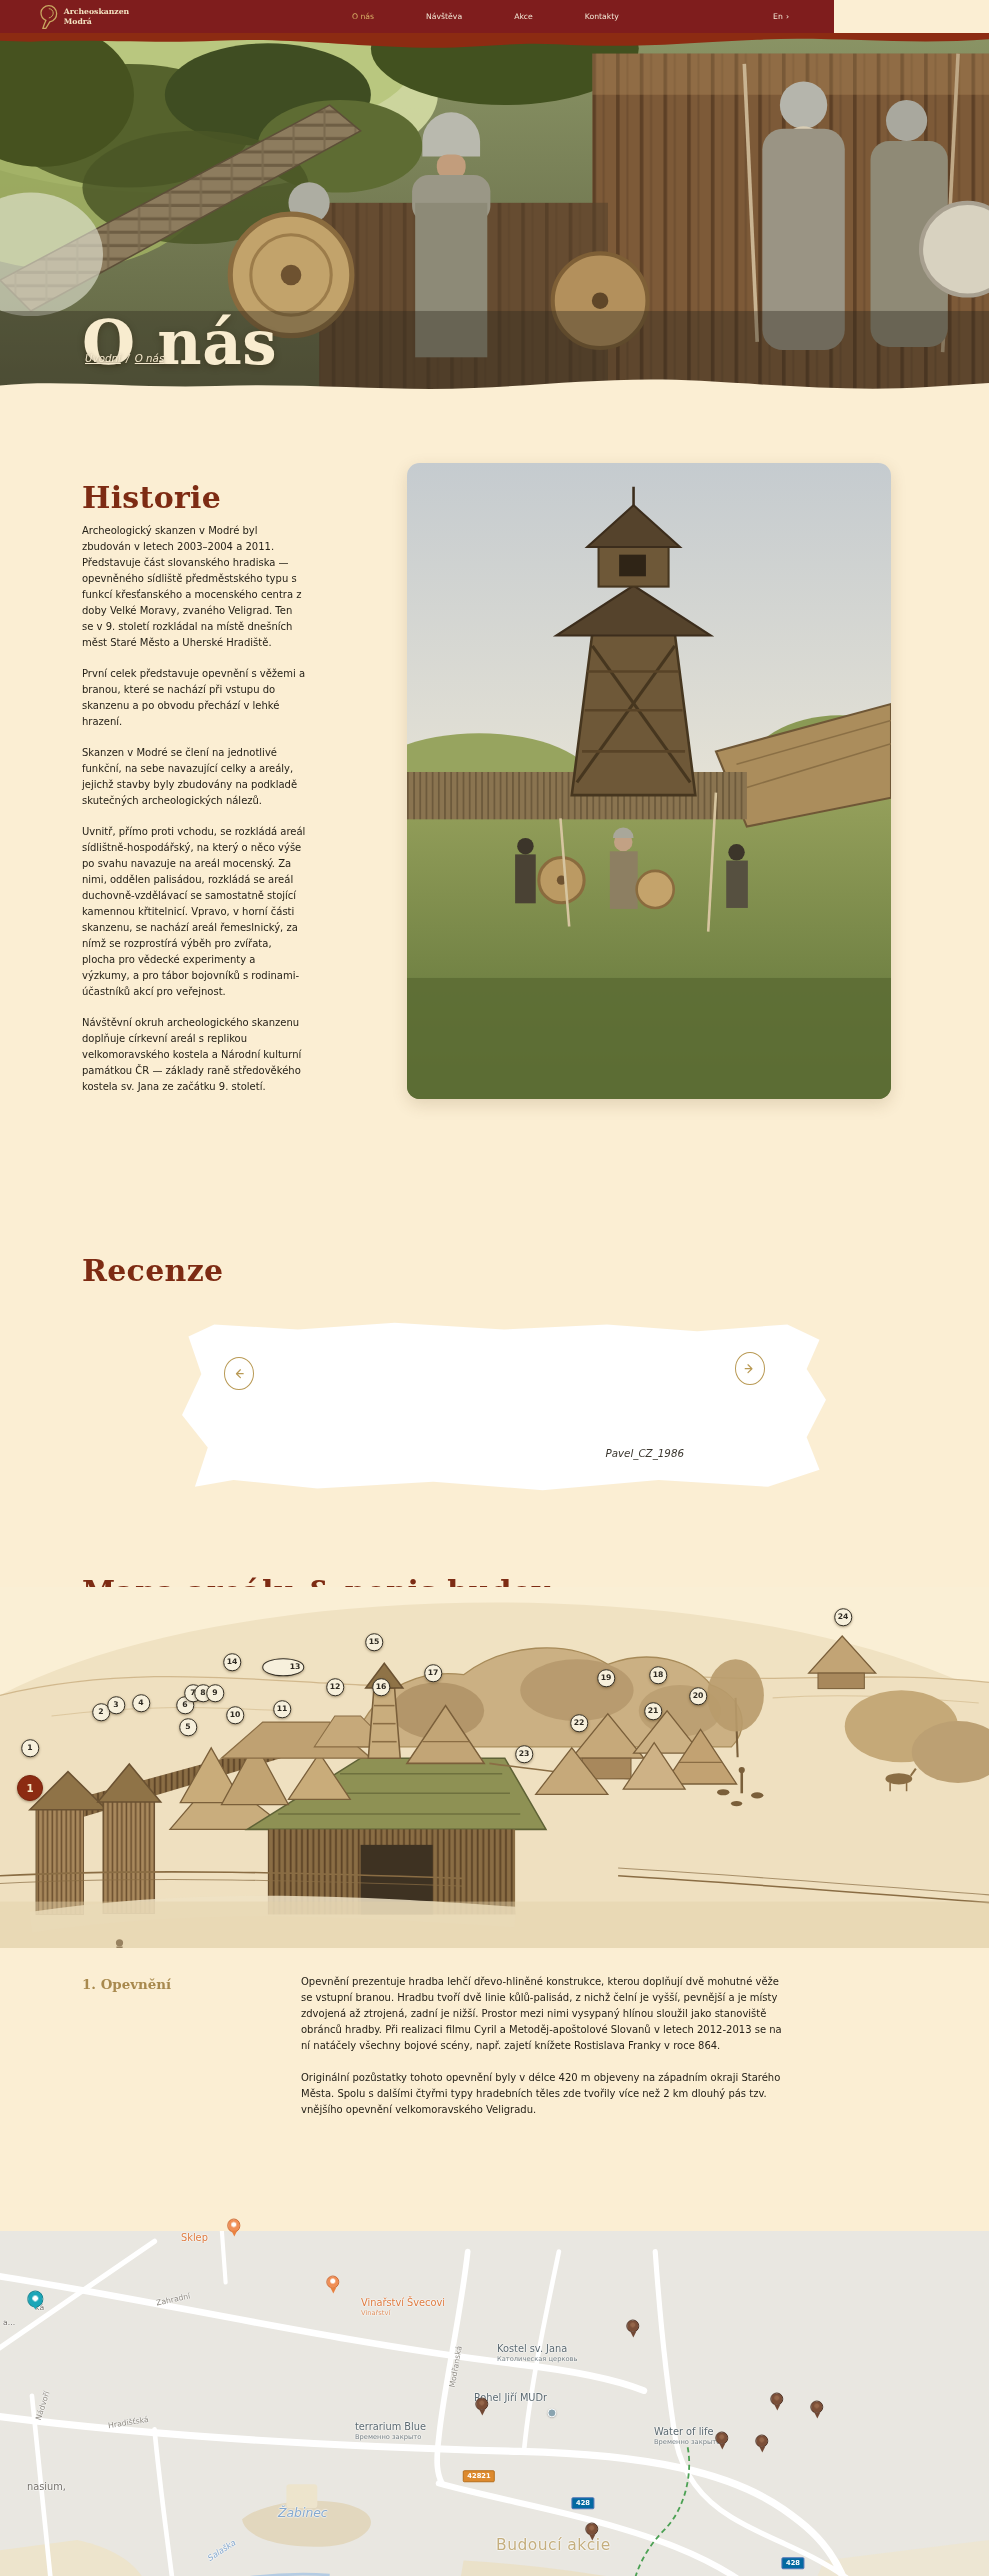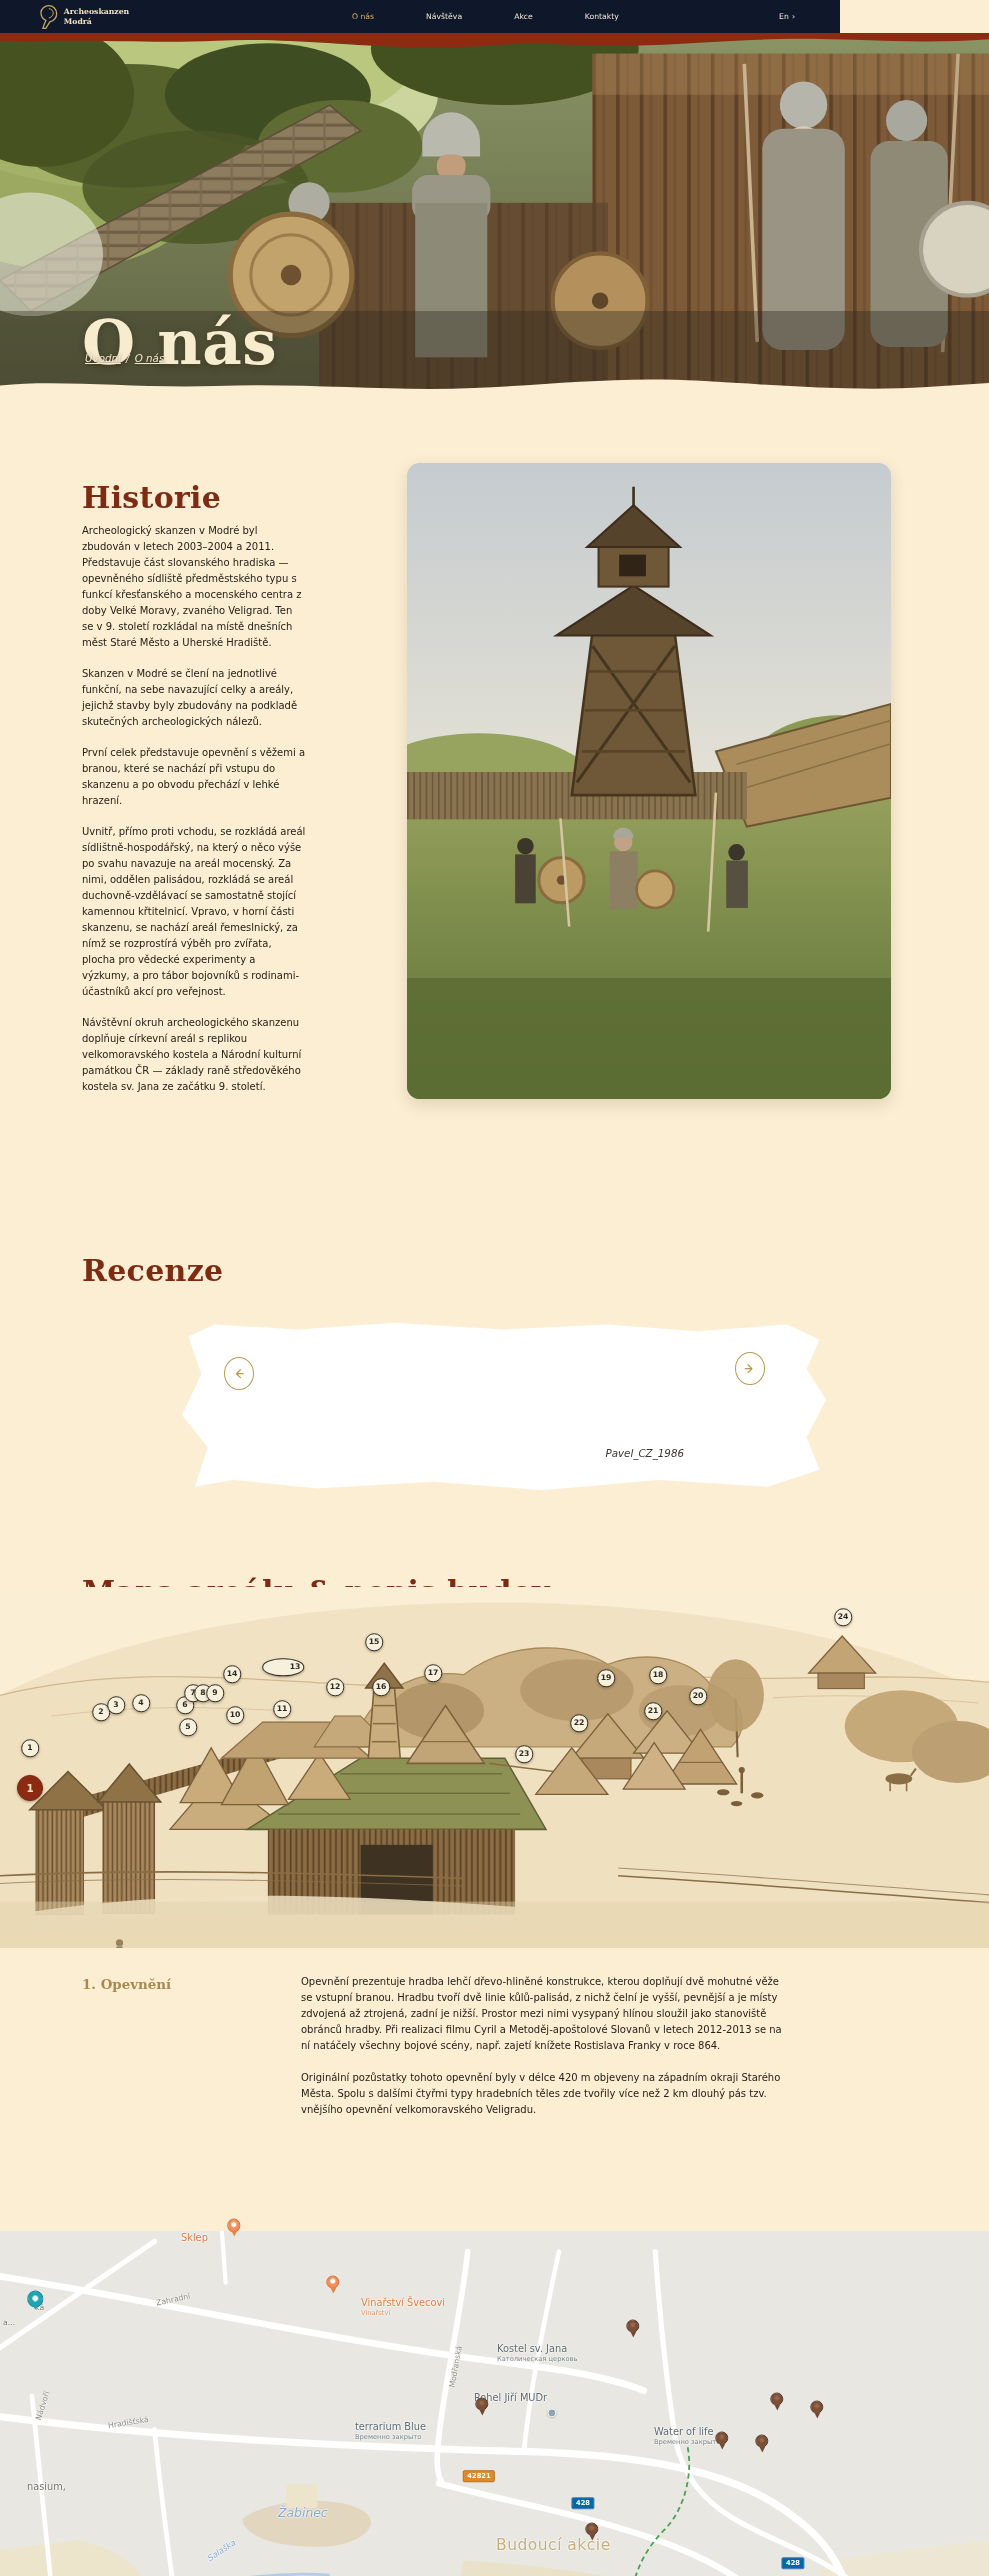--- a/index.html
+++ b/index.html
@@ -6,21 +6,21 @@
   body{
     width:989px;height:2877px;position:relative;overflow:hidden;
     background:#FBEED3;
     font-family:"DejaVu Sans","Liberation Sans",sans-serif;
     color:#262219;
   }
   .abs{position:absolute;}
   svg{display:block;}
 
   
-  #header{top:0;left:0;width:834px;height:33px;background:#0f172a;z-index:40;padding-left:6px;}
+  #header{top:0;left:0;width:834px;height:33px;background:#7f1d1d;z-index:40;}
   .logo{position:absolute;left:39px;top:3.6px;display:flex;align-items:center;gap:5.2px;cursor:pointer;}
   .logo-text{font-family:"DejaVu Serif","Liberation Serif",serif;font-weight:bold;
     font-size:7.7px;line-height:1.2;color:#F3E3C2;}
   .nav{position:absolute;left:352px;top:0;height:33px;display:flex;align-items:center;gap:52px;}
   .nav-item{font-size:7.7px;color:#F2E8D6;cursor:pointer;white-space:nowrap;}
   .nav-item.active{color:#D8B167;}
   .lang{position:absolute;right:45px;top:0;height:33px;display:flex;align-items:center;gap:3.1px;
     color:#F2E8D6;font-size:7.7px;cursor:pointer;}
 
   
@@ -214,22 +214,22 @@
   <svg class="hero-wave-bottom" viewBox="0 0 1920 58" preserveAspectRatio="none">
     <path fill="#FBEED3" d="M0,58 V30 C120,18 260,36 420,31 C600,25 760,42 920,35 C1080,28 1200,12 1360,21 C1520,30 1660,42 1800,33 L1920,25 V58 Z"></path>
   </svg>
 </div>
 
 <div id="historie" class="abs">
   <h2 class="h2">Historie</h2>
   <div class="hist-text">
 
   <p>Archeologický skanzen v Modré byl zbudován v letech 2003–2004 a 2011. Představuje část slovanského hradiska — opevněného sídliště předměstského typu s funkcí křesťanského a mocenského centra z doby Velké Moravy, zvaného Veligrad. Ten se v 9. století rozkládal na místě dnešních měst Staré Město a Uherské Hradiště.</p>
+      <p>První celek představuje opevnění s věžemi a branou, které se nachází při vstupu do skanzenu a po obvodu přechází v lehké hrazení.</p>
       <p>Skanzen v Modré se člení na jednotlivé funkční, na sebe navazující celky a areály, jejichž stavby byly zbudovány na podkladě skutečných archeologických nálezů.</p>
-      <p>První celek představuje opevnění s věžemi a branou, které se nachází při vstupu do skanzenu a po obvodu přechází v lehké hrazení.</p>
       <p>Uvnitř, přímo proti vchodu, se rozkládá areál sídlištně-hospodářský, na který o něco výše po svahu navazuje na areál mocenský. Za nimi, oddělen palisádou, rozkládá se areál duchovně-vzdělávací se samostatně stojící kamennou křtitelnicí. Vpravo, v horní části skanzenu, se nachází areál řemeslnický, za nímž se rozprostírá výběh pro zvířata, plocha pro vědecké experimenty a výzkumy, a pro tábor bojovníků s rodinami-účastníků akcí pro veřejnost.</p>
       <p>Návštěvní okruh archeologického skanzenu doplňuje církevní areál s replikou velkomoravského kostela a Národní kulturní památkou ČR — základy raně středověkého kostela sv. Jana ze začátku 9. století.</p>
     </div>
   <div class="hist-photo">
     <svg width="484" height="636" viewBox="0 0 940 1235" preserveAspectRatio="none">
       <defs>
         <linearGradient id="psky" x1="0" y1="0" x2="0" y2="1">
           <stop offset="0" stop-color="#C5CBCF"></stop>
             <stop offset="1" stop-color="#E8E4D6"></stop>
         </linearGradient>
@@ -411,21 +411,21 @@
         </div>
         <div class="marker" style="left: 282px; top: 122px;">
           <span>11</span>
         </div>
         <div class="marker" style="left: 335px; top: 100px;">
           <span>12</span>
         </div>
         <div class="marker" style="left: 283px; top: 80px; padding-left: 24px;">
           <span>13</span>
         </div>
-        <div class="marker" style="left: 232px; top: 87px;">
+        <div class="marker" style="left: 232px; top: 75px;">
           <span>14</span>
         </div>
         <div class="marker" style="left: 374px; top: 55px;">
           <span>15</span>
         </div>
         <div class="marker" style="left: 381px; top: 100px;">
           <span>16</span>
         </div>
         <div class="marker" style="left: 433px; top: 86px;">
           <span>17</span>

